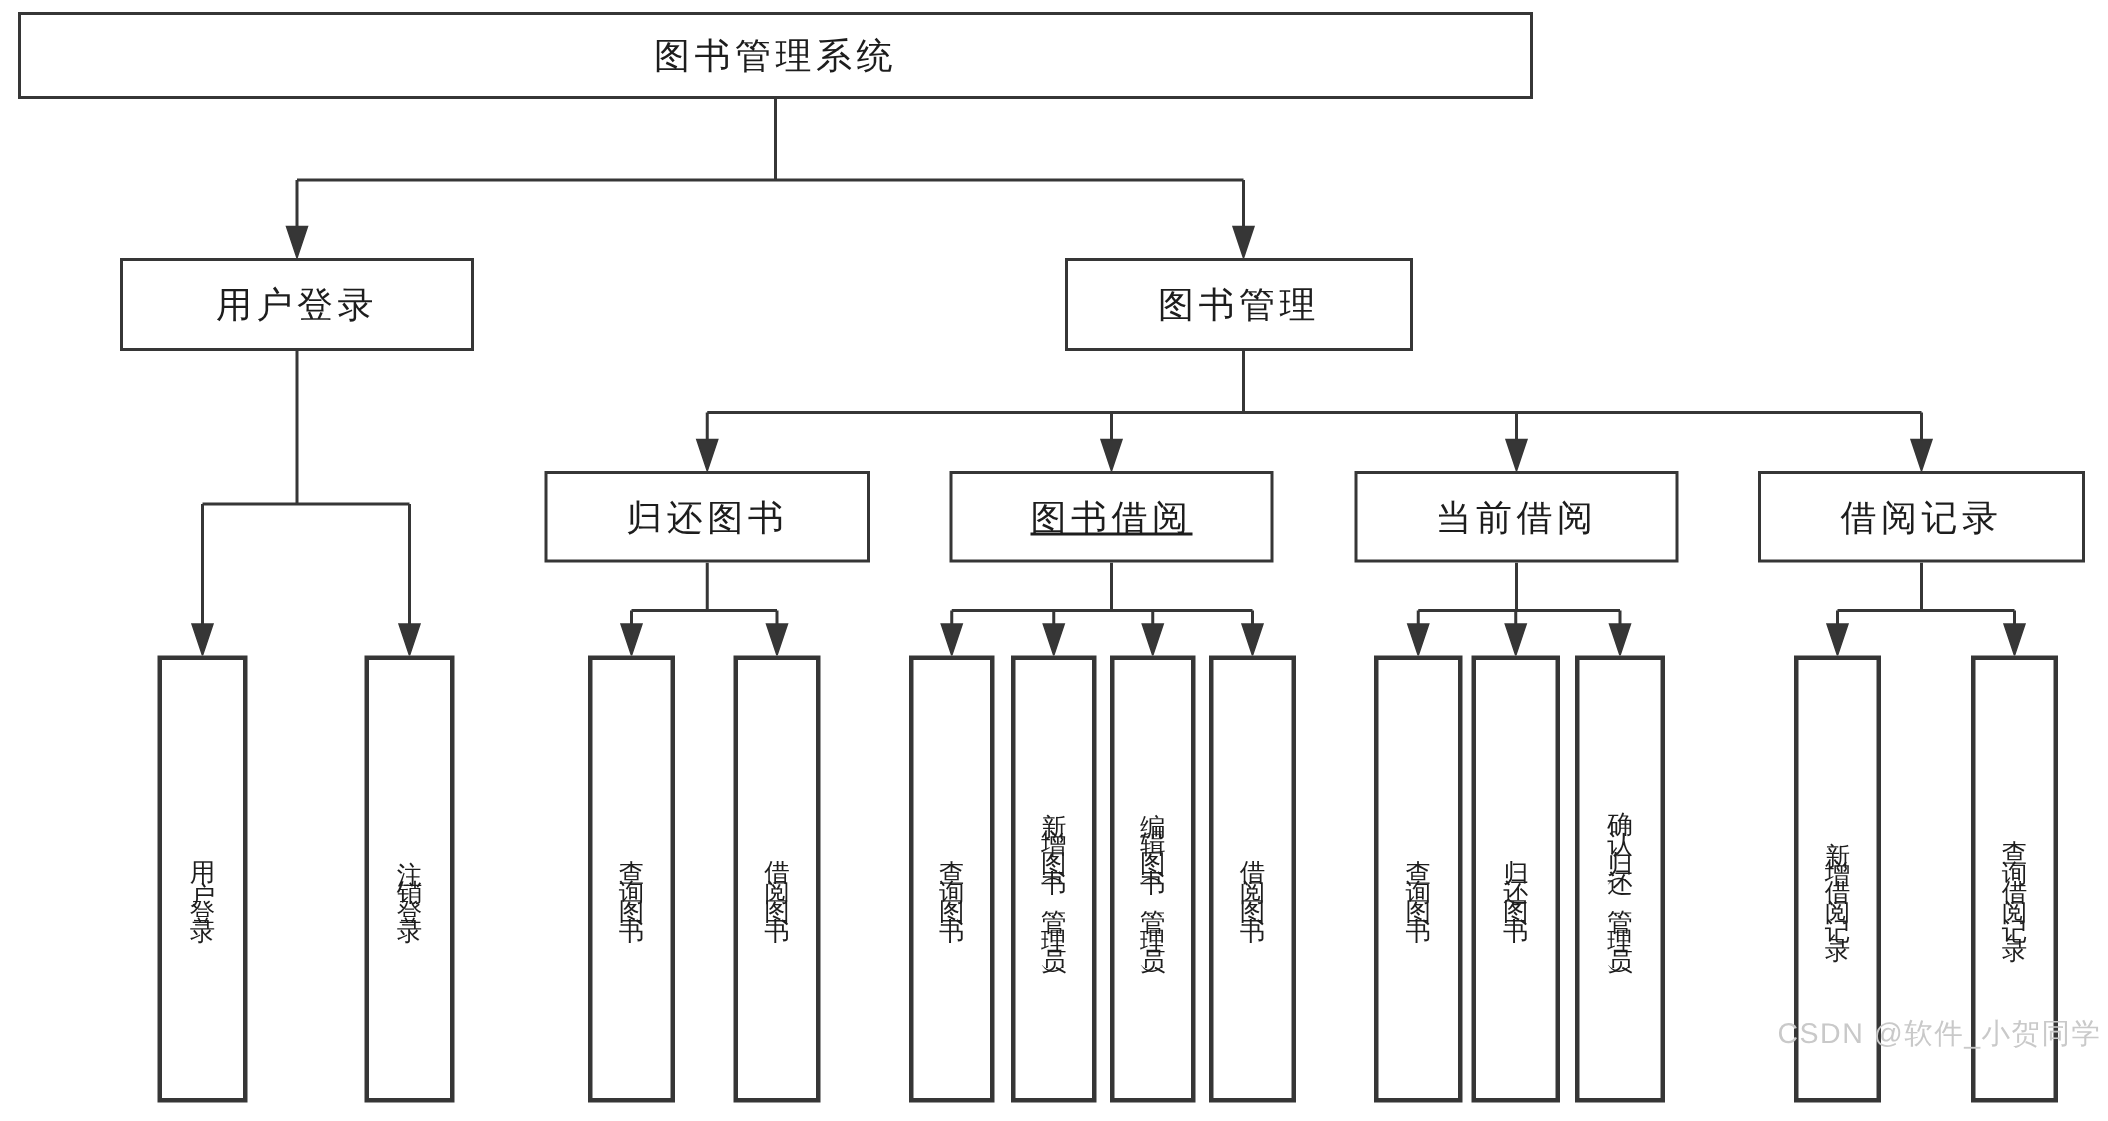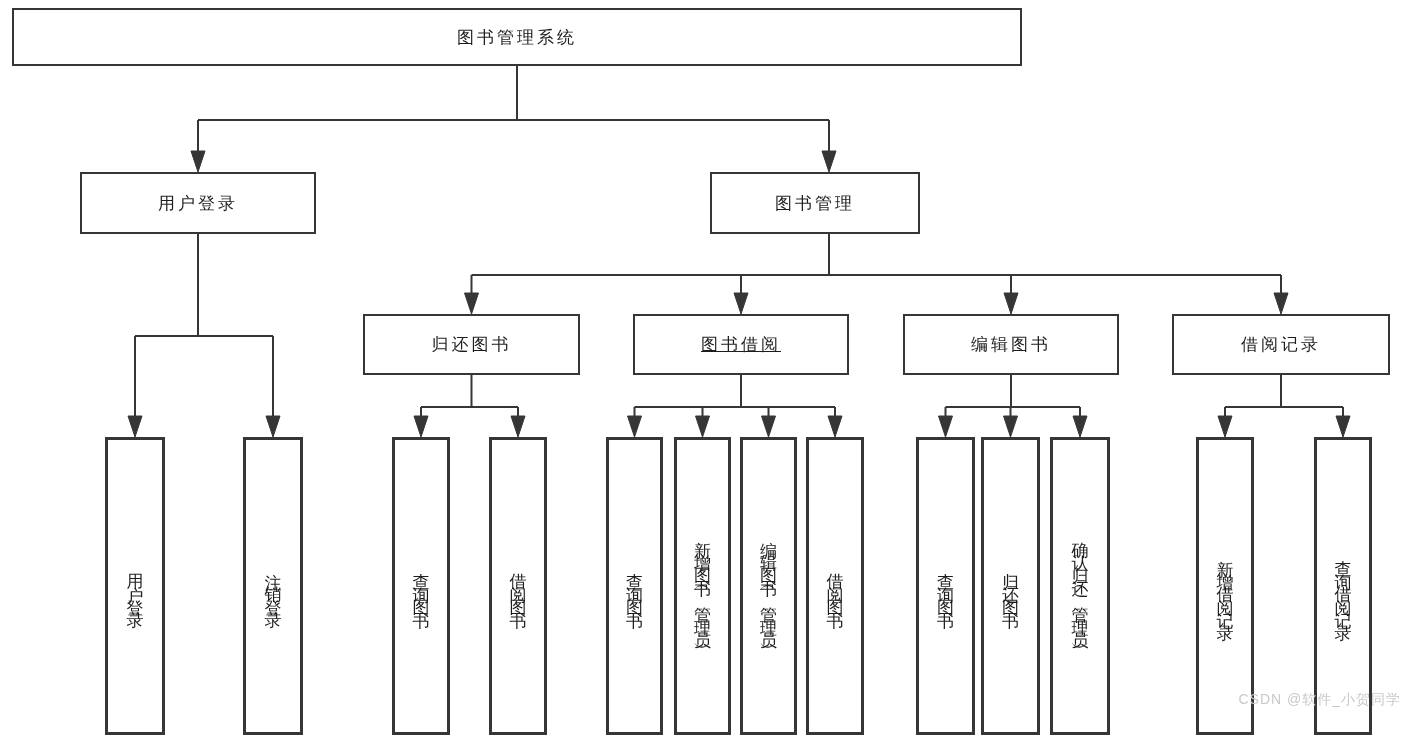--- a/index.html
+++ b/index.html
@@ -21,42 +21,42 @@
   .connectors .lines{fill:none;stroke:var(--line);stroke-width:2px;}
   .connectors .arrows{fill:var(--line);stroke:var(--line);stroke-width:1px;}
   .box{
     position:absolute;
     box-sizing:border-box;
     background:var(--background);
     border:2px solid var(--line);
     display:flex;align-items:center;justify-content:center;
     z-index:2;
   }
-  .hlabel{font-size:17px;letter-spacing:3px;white-space:nowrap;}
+  .hlabel{font-size:24px;letter-spacing:3px;white-space:nowrap;}
   .leaf{
     position:absolute;
     top:437px;height:298px;
     box-sizing:border-box;
     background:var(--background);
     border:3px solid var(--line);
     display:flex;align-items:center;justify-content:center;
     z-index:2;
   }
   .vt{
     writing-mode:vertical-rl;
     text-orientation:mixed;
     font-size:17px;
     line-height:1;
     letter-spacing:13px;
     white-space:nowrap;
   }
   .watermark{
     position:absolute;
-    right:4px;top:691px;
-    font-size:14px;
+    right:4px;top:676px;
+    font-size:19px;
     letter-spacing:1px;
     color:var(--watermark);
     z-index:10;
     white-space:nowrap;
     margin-left:28px;
   }
 </style>
 </head>
 <body>
 
@@ -93,32 +93,32 @@
       M1336 416 L1350 416 L1343 437 Z"></path>
   </svg>
 
   <div class="box" style="left:12px;top:8px;width:1010px;height:58px;">
     <span class="hlabel">图书管理系统</span>
   </div>
 
   <div class="box" style="left:80px;top:172px;width:236px;height:62px;">
     <span class="hlabel">用户登录</span>
   </div>
-  <div class="box" style="left:710px;top:172px;width:210px;height:62px;">
+  <div class="box" style="left:710px;top:172px;width:232px;height:62px;">
     <span class="hlabel">图书管理</span>
   </div>
 
   <div class="box" style="left:363px;top:314px;width:217px;height:61px;">
     <span class="hlabel">归还图书</span>
   </div>
   <div class="box" style="left:633px;top:314px;width:216px;height:61px;text-decoration:underline;">
     <span class="hlabel">图书借阅</span>
   </div>
   <div class="box" style="left:903px;top:314px;width:216px;height:61px;">
-    <span class="hlabel">编辑图书</span>
+    <span class="hlabel">当前借阅</span>
   </div>
   <div class="box" style="left:1172px;top:314px;width:218px;height:61px;align-items:center;">
     <span class="hlabel">借阅记录</span>
   </div>
 
   <div class="leaf" style="left:105px;width:60px;">
     <span class="vt">用户登录</span>
   </div>
   <div class="leaf" style="left:243px;width:60px;">
     <span class="vt">注销登录</span>

